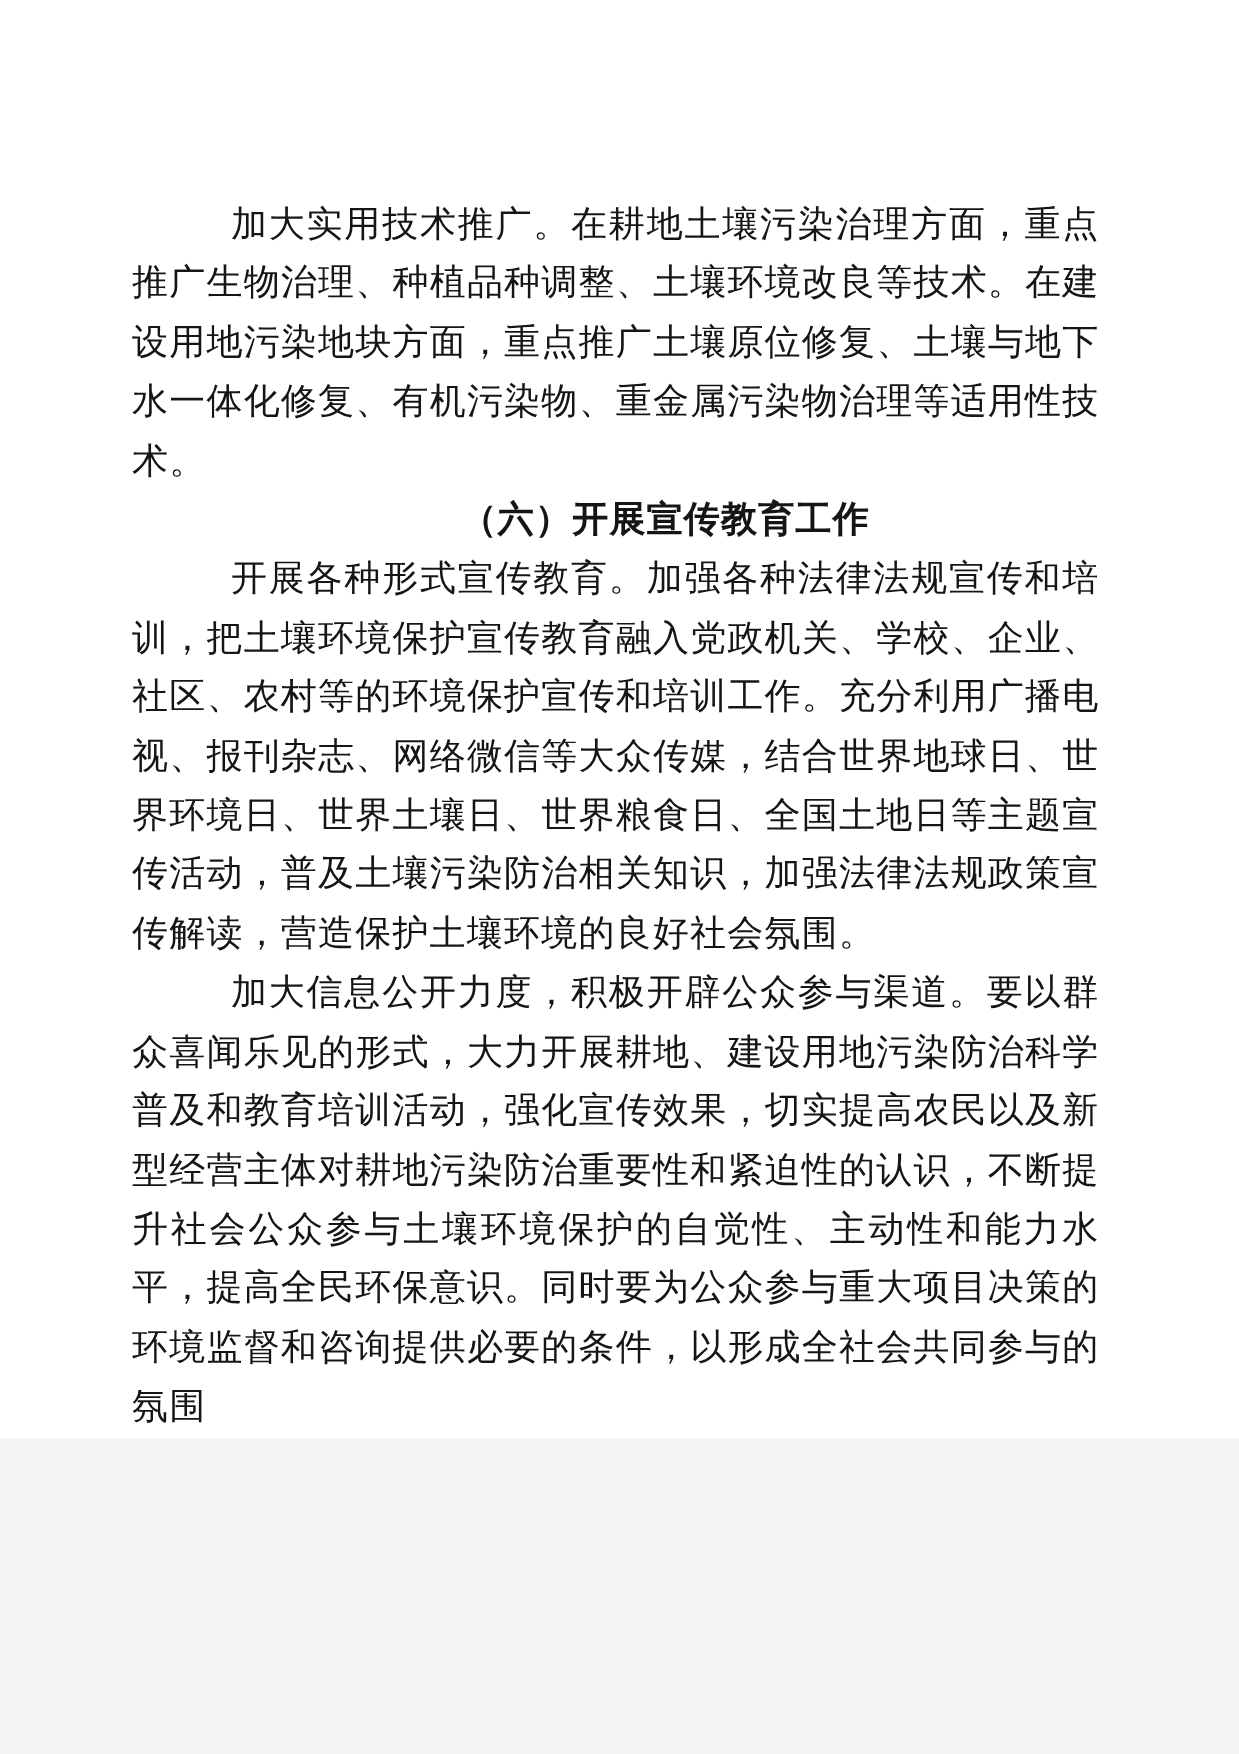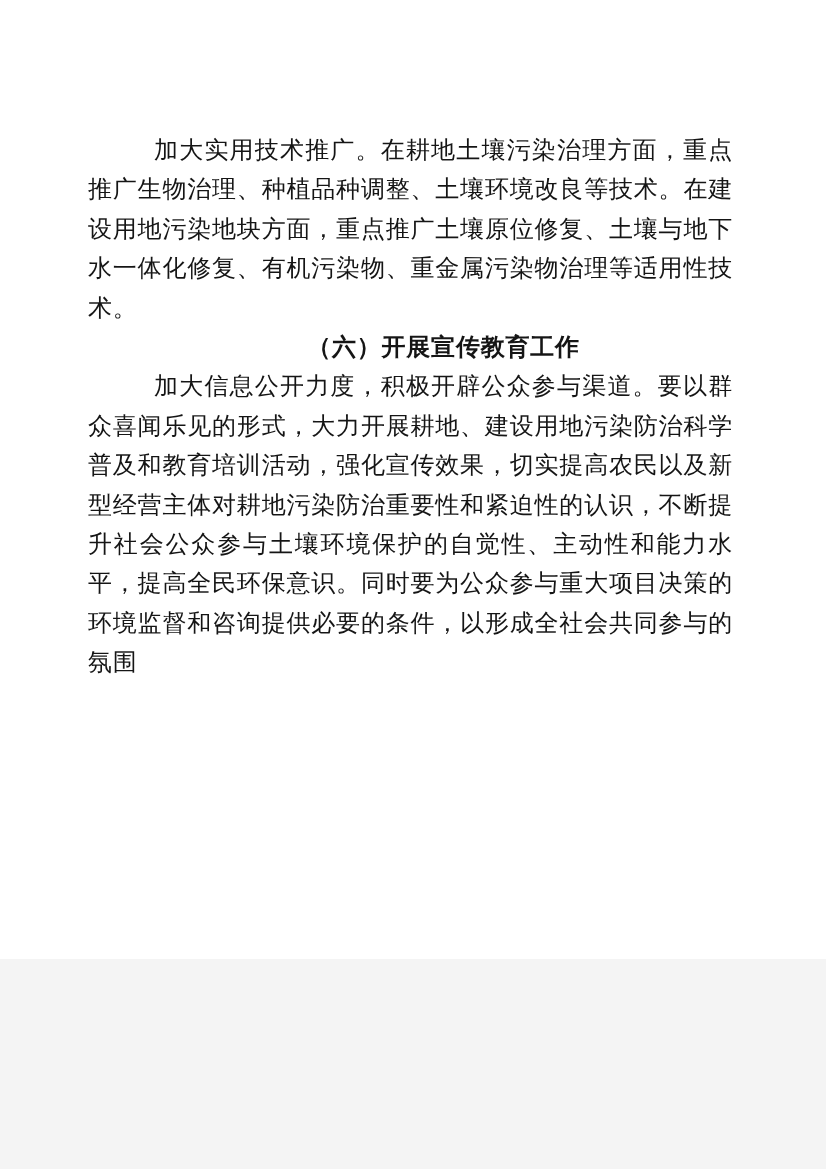--- a/index.html
+++ b/index.html
@@ -60,20 +60,21 @@
 <body>
 
 <div class="page">
 
   <div class="content">
     <p class="para">加大实用技术推广。在耕地土壤污染治理方面，重点推广生物治理、种植品种调整、土壤环境改良等技术。在建设用地污染地块方面，重点推广土壤原位修复、土壤与地下水一体化修复、有机污染物、重金属污染物治理等适用性技术。</p>
 
 
     <p class="para heading">（六）开展宣传教育工作</p>
 
+    <p class="para">开展各种形式宣传教育。加强各种法律法规宣传和培训，把土壤环境保护宣传教育融入党政机关、学校、企业、社区、农村等的环境保护宣传和培训工作。充分利用广播电视、报刊杂志、网络微信等大众传媒，结合世界地球日、世界环境日、世界土壤日、世界粮食日、全国土地日等主题宣传活动，普及土壤污染防治相关知识，加强法律法规政策宣传解读，营造保护土壤环境的良好社会氛围。</p>
 
     <p class="para">加大信息公开力度，积极开辟公众参与渠道。要以群众喜闻乐见的形式，大力开展耕地、建设用地污染防治科学普及和教育培训活动，强化宣传效果，切实提高农民以及新型经营主体对耕地污染防治重要性和紧迫性的认识，不断提升社会公众参与土壤环境保护的自觉性、主动性和能力水平，提高全民环保意识。同时要为公众参与重大项目决策的环境监督和咨询提供必要的条件，以形成全社会共同参与的氛围</p>
   </div>
 
   <div class="footer">
     <span>—</span><span>40</span><span>—</span>
   </div>
 
 </div>
 

